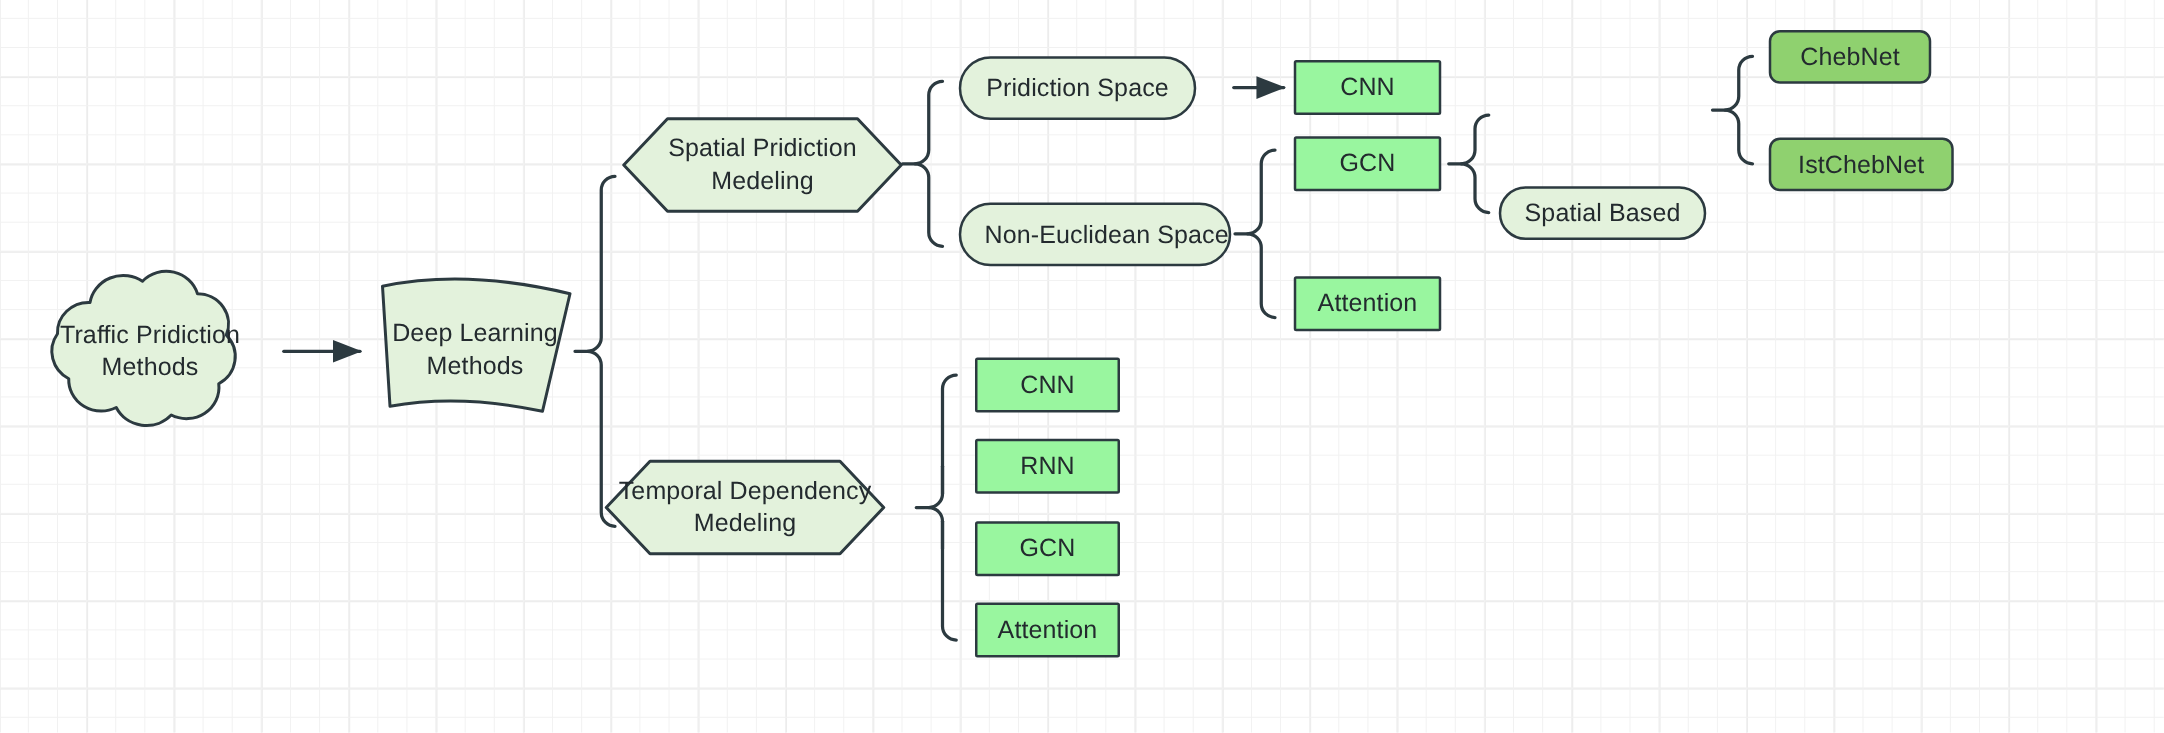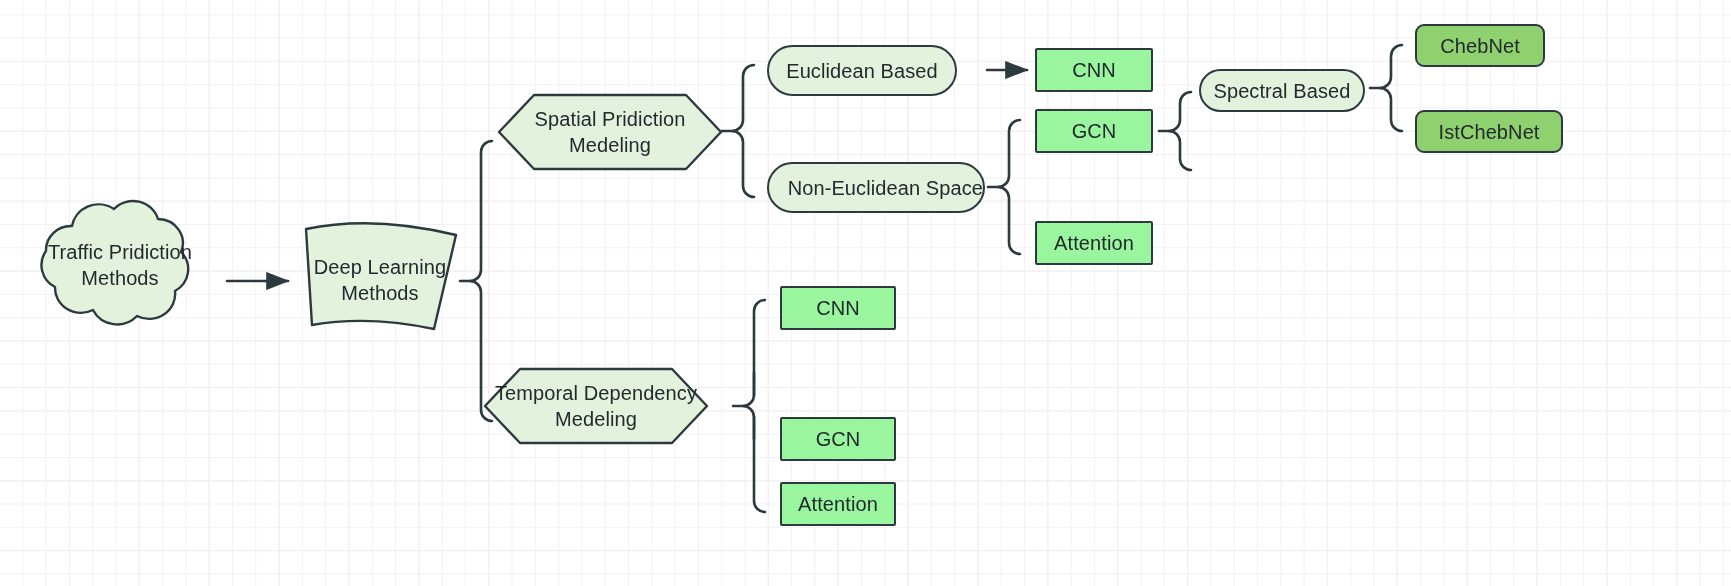--- a/index.html
+++ b/index.html
@@ -87,21 +87,21 @@
       <path d="M 1370 88 h 10 a 11 11 0 0 0 11 -11 v -21 a 11 11 0 0 1 11 -11"></path>
       <path d="M 1380 88 a 11 11 0 0 1 11 11 v 21 a 11 11 0 0 0 11 11"></path>
 
       <path d="M 733 406 h 10 a 11 11 0 0 0 11 -11 v -84 a 11 11 0 0 1 11 -11"></path>
       <path d="M 743 406 a 11 11 0 0 1 11 11 v 84 a 11 11 0 0 0 11 11"></path>
       <path d="M 754 395 v -22"></path>
       <path d="M 754 417 v 22"></path>
     </g>
   </svg>
 
-  <div class="node shapebox" style="left:12px;top:190px;width:216px;height:150px;">
+  <div class="node shapebox" style="left:12px;top:206px;width:216px;height:150px;">
     <svg width="216" height="150" viewBox="0 0 216 150">
       <path d="M60 36
                a 27 26 0 0 1 42 -17
                a 26 25 0 0 1 44 10
                a 25 24 0 0 1 23 33
                a 26 25 0 0 1 -6 39
                a 26 25 0 0 1 -38 25
                a 27 26 0 0 1 -44 -6
                a 26 25 0 0 1 -38 -23
                a 26 25 0 0 1 -9 -36
@@ -129,56 +129,59 @@
 
   <div class="node shapebox" style="left:482px;top:366px;width:228px;height:80px;">
     <svg width="228" height="80" viewBox="0 0 228 80">
       <path d="M38 3 H190 L225 40 L190 77 H38 L3 40 Z" fill="#e3f2dc" stroke="#2c3a40" stroke-width="2.4" stroke-linejoin="round"></path>
     </svg>
     <div class="lbl">Temporal Dependency
 Medeling</div>
   </div>
 
   <div class="node stadium" style="left:767px;top:45px;width:190px;height:51px;">
-    <span>Euclidean Based</span>
+    <span>Pridiction Space</span>
   </div>
 
   <div class="node stadium" style="left:767px;top:162px;width:218px;height:51px;justify-content:flex-end;">
     <span>Non-Euclidean Space</span>
   </div>
 
   <div class="node rect" style="left:1035px;top:48px;width:118px;height:44px;">
     <span>CNN</span>
   </div>
 
   <div class="node rect" style="left:1035px;top:109px;width:118px;height:44px;">
     <span>GCN</span>
   </div>
 
   <div class="node rect" style="left:1035px;top:221px;width:118px;height:44px;">
     <span>Attention</span>
   </div>
 
-  <div class="node stadium" style="left:1199px;top:69px;width:166px;height:43px;">
-    <span>Spectral Based</span>
+
+  <div class="node stadium" style="left:1199px;top:149px;width:166px;height:43px;">
+    <span>Spatial Based</span>
   </div>
-
 
   <div class="node rrect" style="left:1415px;top:24px;width:130px;height:43px;">
     <span>ChebNet</span>
   </div>
 
   <div class="node rrect" style="left:1415px;top:110px;width:148px;height:43px;">
     <span>IstChebNet</span>
   </div>
 
   <div class="node rect" style="left:780px;top:286px;width:116px;height:44px;">
     <span>CNN</span>
   </div>
 
+  <div class="node rect" style="left:780px;top:351px;width:116px;height:44px;">
+    <span>RNN</span>
+  </div>
 
   <div class="node rect" style="left:780px;top:417px;width:116px;height:44px;">
     <span>GCN</span>
   </div>
 
   <div class="node rect" style="left:780px;top:482px;width:116px;height:44px;">
     <span>Attention</span>
   </div>
 
 </div>

